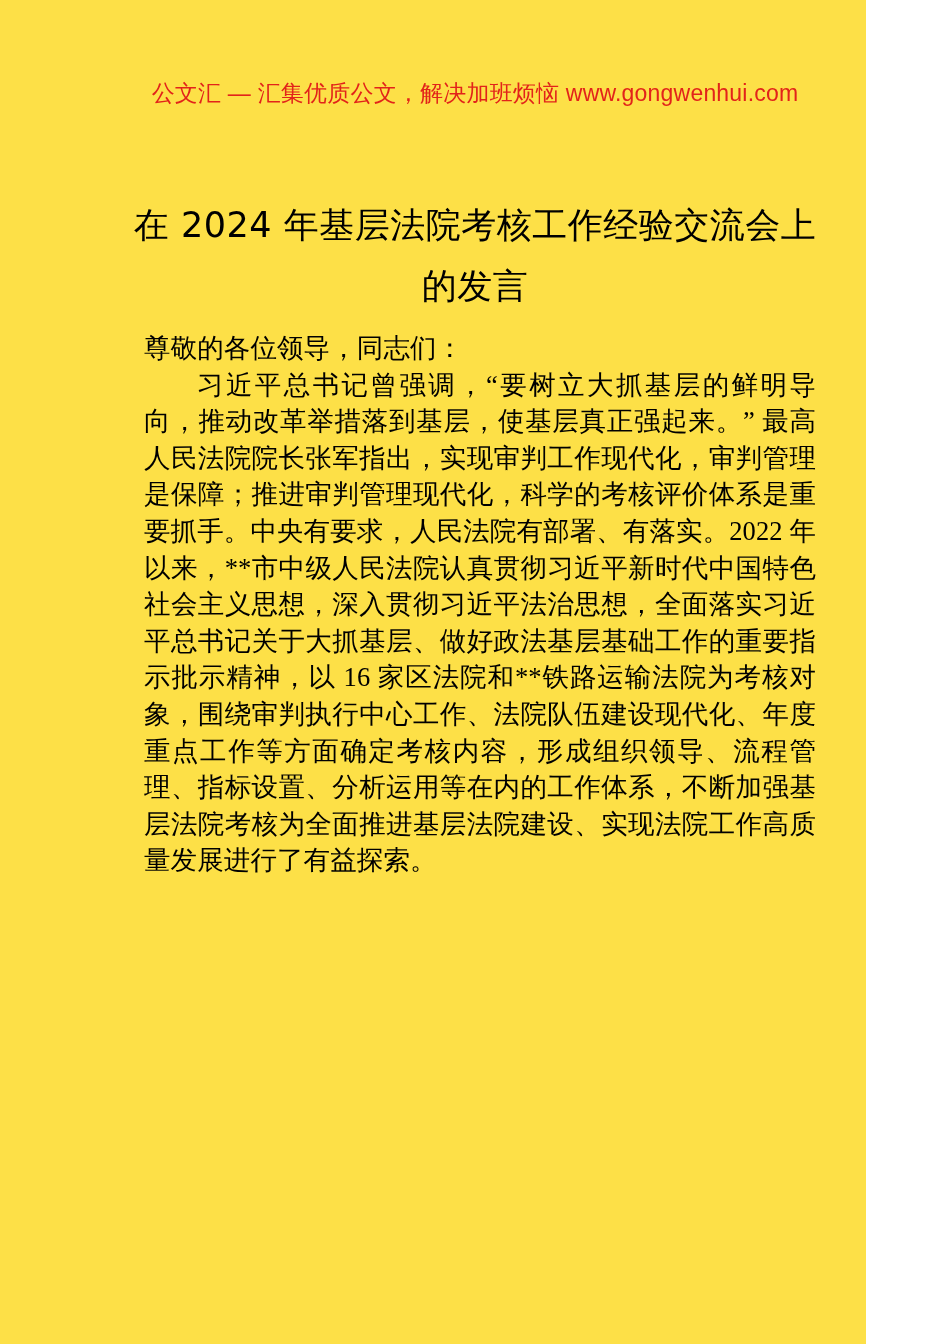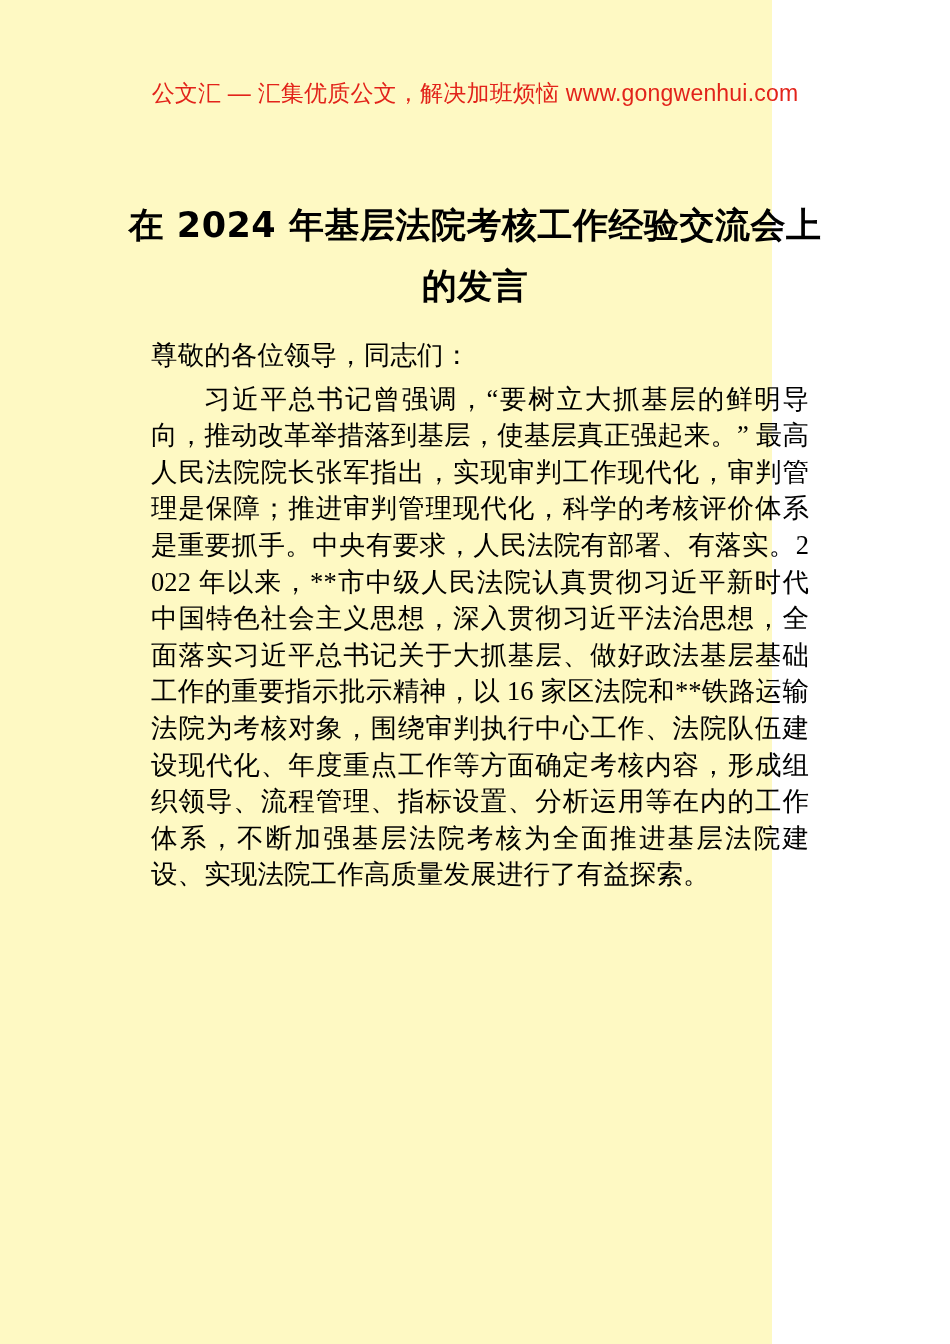--- a/index.html
+++ b/index.html
@@ -10,23 +10,23 @@
   body {
     width: 950px;
     height: 1344px;
     overflow: hidden;
     font-family: "Liberation Sans", "DejaVu Sans", sans-serif;
     -webkit-font-smoothing: antialiased;
   }
 
   .page {
     position: relative;
-    width: 772px;
+    width: 866px;
     height: 1344px;
-    background: #fef9c3;
+    background: #fde047;
     box-sizing: border-box;
   }
 
   
   .site-header {
     position: absolute;
     top: 78px;
     left: 0;
     width: 950px;
     text-align: center;
@@ -43,38 +43,38 @@
   }
 
   
   .doc-title {
     position: absolute;
     top: 172px;
     left: 128px;
     width: 694px;
     text-align: center;
     font-family: "DejaVu Sans", "Liberation Sans", sans-serif;
-    font-weight: 700;
+    font-weight: 400;
     font-size: 35px;
     line-height: 61px;
     color: #000000;
     letter-spacing: 0.5px;
   }
 
   
   .doc-body {
     position: absolute;
     top: 330px;
     left: 144px;
     width: 672px;
     color: #000000;
   }
 
   .para {
-    margin: 7px;
+    margin: 0;
     font-family: "DejaVu Sans", "Liberation Sans", sans-serif;
     font-size: 26.5px;
     line-height: 36.6px;
     text-align: justify;
     text-justify: inter-character;
     letter-spacing: 0.1px;
     word-break: break-all;
   }
   .para.indent {
     text-indent: 2em;

